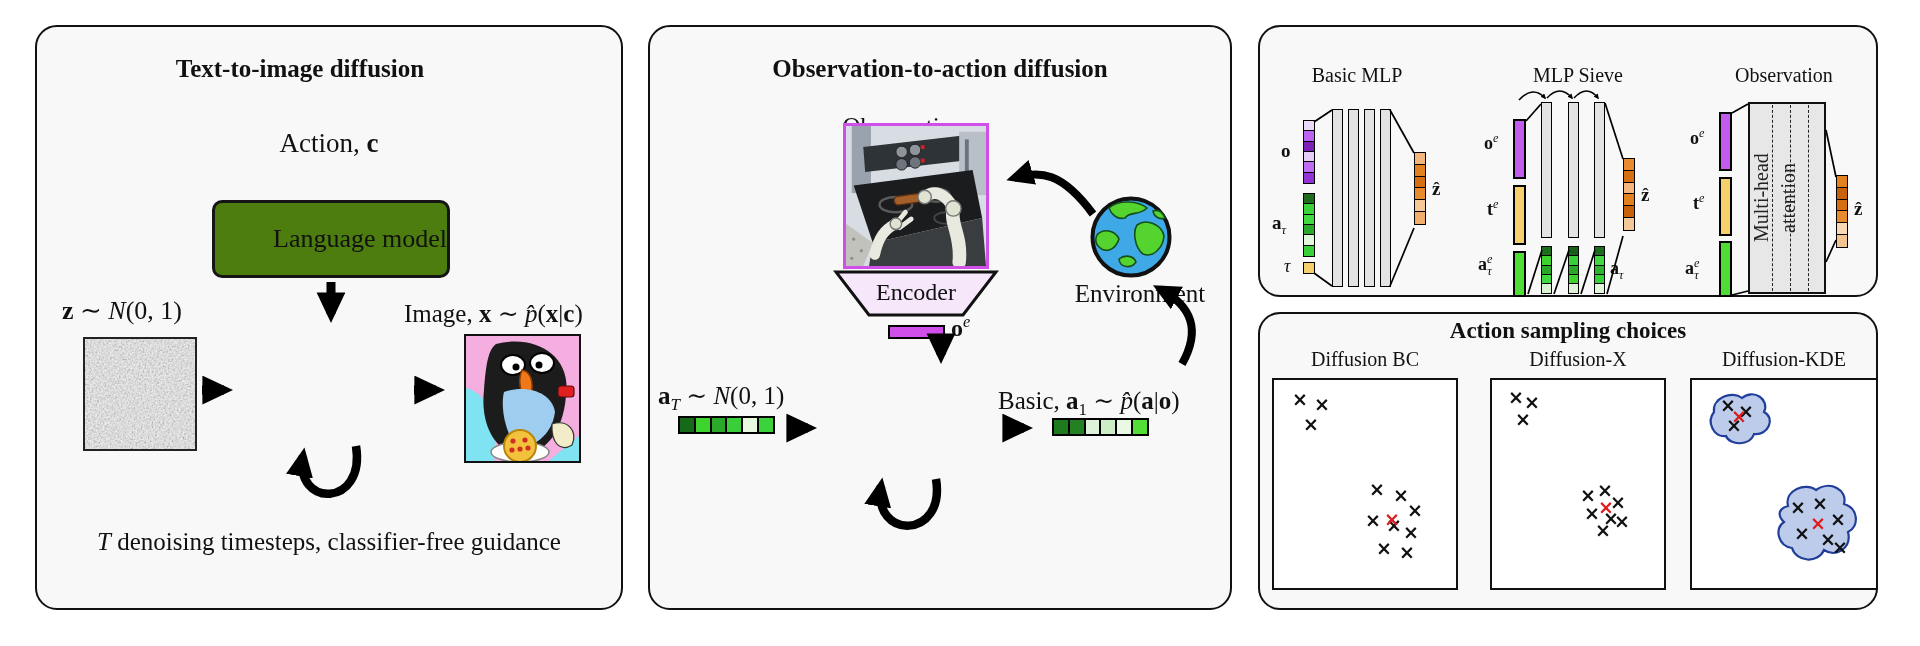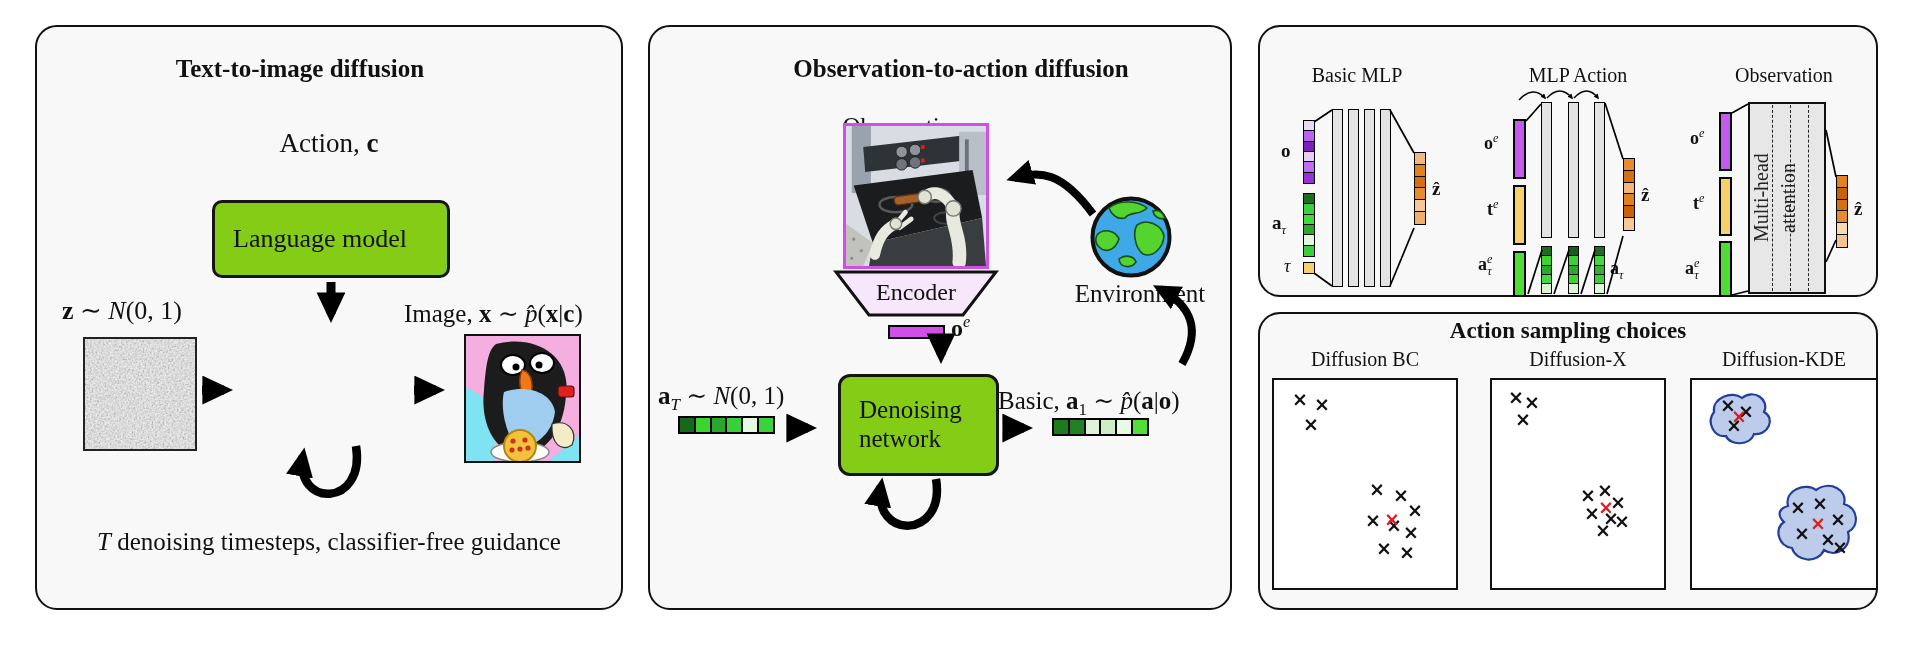--- a/index.html
+++ b/index.html
@@ -12,23 +12,23 @@
   .subhead{position:absolute;font-size:20px;text-align:center;}
   .mathlab{position:absolute;font-size:25px;white-space:nowrap;}
   .smlab{position:absolute;font-size:19px;white-space:nowrap;}
   .b{font-weight:bold;}
   .i{font-style:italic;}
   .sup{vertical-align:super;font-size:0.68em;}
   .sub{vertical-align:sub;font-size:0.68em;}
   .sup.i,.sub.i{font-style:italic;}
   .sup + .sub{margin-left:-0.42em;}
   .sans{font-family:"Liberation Sans","DejaVu Sans",sans-serif;}
-  .box{position:absolute;background:#84cc16;border:3px solid #151515;border-radius:12px;
-       display:flex;flex-direction:column;align-items:flex-start;justify-content:center;
-       font-size:26px;box-sizing:border-box;line-height:1.15;padding-left:18px;}
+  .box{position:absolute;background:#4d7c0f;border:3px solid #151515;border-radius:12px;
+       display:flex;flex-direction:column;align-items:flex-end;justify-content:center;
+       font-size:26px;box-sizing:border-box;line-height:1.15;}
   .sqrow{position:absolute;display:flex;}
   .sqrow .sq{width:18px;height:18px;border:2.2px solid #000;box-sizing:border-box;margin-left:-2.2px;}
   .sqrow .sq:first-child{margin-left:0;}
   .sqcol{position:absolute;display:flex;flex-direction:column;}
   .sqcol .sq{border:1.7px solid #000;box-sizing:border-box;margin-top:-1.7px;}
   .sqcol .sq:first-child{margin-top:0;}
   .s12 .sq{width:12px;height:12px;}
   .s13 .sq{width:12px;height:13.5px;}
   .s10 .sq{width:11px;height:11px;}
   .vbar{position:absolute;border:2px solid #000;box-sizing:border-box;}
@@ -91,21 +91,21 @@
         <circle cx="59" cy="104" r="2.6" fill="#d03020"></circle>
       <circle cx="54" cy="113" r="2.6" fill="#d03020"></circle>
         <circle cx="62" cy="112" r="2.6" fill="#d03020"></circle>
       <circle cx="46" cy="114" r="2.6" fill="#d03020"></circle>
     </svg>
   </div>
 
   <div class="mathlab ctr" style="left:35px;top:528px;width:588px;"><span class="i">T</span><span> denoising timesteps, classifier-free guidance</span></div>
 
   <div class="panel" style="left:648px;top:25px;width:584px;height:585px;"></div>
-  <div class="ptitle" style="left:648px;top:55px;width:584px;padding-left:21px;">Observation-to-action diffusion</div>
+  <div class="ptitle" style="left:648px;top:55px;width:584px;">Observation-to-action diffusion</div>
   <div class="mathlab ctr" style="left:766px;top:113px;width:300px;"><span>Observation, </span><span class="b">o</span></div>
 
   <div class="imgframe" style="left:843px;top:123px;width:146px;height:146px;border:3px solid #cf4fe8;">
     <svg width="140" height="140" viewBox="0 0 146 146">
       <rect width="146" height="146" fill="#d8dde4"></rect>
       <rect x="6" y="0" width="20" height="70" fill="#9aa3ad"></rect>
       <polygon points="18,22 122,10 124,36 20,48" fill="#2e3338"></polygon>
       <circle cx="58" cy="27" r="6" fill="#8d949c" stroke="#222"></circle>
         <circle cx="72" cy="25" r="6" fill="#8d949c" stroke="#222"></circle>
       <circle cx="58" cy="40" r="6" fill="#6d747c" stroke="#222"></circle>
@@ -146,24 +146,20 @@
   <div class="mathlab" style="left:658px;top:381px;"><span class="b">a</span><span class="sub i">T</span><span> ∼ </span><span class="i">N</span><span>(0, 1)</span></div>
   <div class="sqrow" style="left:678px;top:416px;">
       <div class="sq" style="background: rgb(23, 105, 26);"></div>
       <div class="sq" style="background: rgb(62, 212, 46);"></div>
       <div class="sq" style="background: rgb(42, 168, 42);"></div>
       <div class="sq" style="background: rgb(56, 207, 56);"></div>
       <div class="sq" style="background: rgb(231, 248, 224);"></div>
       <div class="sq" style="background: rgb(59, 210, 59);"></div>
     </div>
 
-  <div class="box" style="left:838px;top:374px;width:161px;height:102px;font-size:25px;">
-    <div>Denoising</div>
-    <div>network</div>
-  </div>
 
   <div class="mathlab" style="left:998px;top:386px;"><span>Basic, </span><span class="b">a</span><span class="sub">1</span><span> ∼ </span><span class="i">p̂</span><span>(</span><span class="b">a</span><span>|</span><span class="b">o</span><span>)</span></div>
   <div class="sqrow" style="left:1052px;top:418px;">
       <div class="sq" style="background: rgb(29, 122, 29);"></div>
       <div class="sq" style="background: rgb(35, 128, 35);"></div>
       <div class="sq" style="background: rgb(222, 243, 215);"></div>
       <div class="sq" style="background: rgb(205, 238, 196);"></div>
       <div class="sq" style="background: rgb(233, 249, 228);"></div>
       <div class="sq" style="background: rgb(82, 222, 54);"></div>
     </div>
@@ -174,21 +170,21 @@
     <path d="M8,40 C14,33 26,35 30,44 C26,56 16,58 10,52 C6,48 6,44 8,40 Z" fill="#55d42f" stroke="#14501a" stroke-width="1.6"></path>
     <path d="M48,30 C58,23 73,30 75,41 C74,53 64,63 54,59 C45,52 44,36 48,30 Z" fill="#55d42f" stroke="#14501a" stroke-width="1.6"></path>
     <path d="M30,64 C36,59 45,61 47,67 C42,74 31,73 30,64 Z" fill="#55d42f" stroke="#14501a" stroke-width="1.6"></path>
     <path d="M64,16 C70,14 74,18 76,23 C71,25 65,22 64,16 Z" fill="#55d42f" stroke="#14501a" stroke-width="1.6"></path>
   </svg>
   <div class="mathlab ctr" style="left:1050px;top:280px;width:180px;">Environment</div>
 
 
   <div class="panel" style="left:1258px;top:25px;width:620px;height:272px;"></div>
   <div class="subhead" style="left:1282px;top:64px;width:150px;">Basic MLP</div>
-  <div class="subhead" style="left:1503px;top:64px;width:150px;">MLP Action</div>
+  <div class="subhead" style="left:1503px;top:64px;width:150px;">MLP Sieve</div>
   <div class="subhead" style="left:1709px;top:64px;width:150px;">Observation</div>
 
   <div class="smlab" style="left:1281px;top:140px;"><span class="b">o</span></div>
   <div class="sqcol s12" style="left:1303px;top:120px;">
       <div class="sq" style="background: rgb(236, 217, 248);"></div>
       <div class="sq" style="background: rgb(187, 99, 240);"></div>
       <div class="sq" style="background: rgb(124, 32, 184);"></div>
       <div class="sq" style="background: rgb(230, 206, 246);"></div>
       <div class="sq" style="background: rgb(192, 108, 242);"></div>
       <div class="sq" style="background: rgb(147, 51, 214);"></div>

